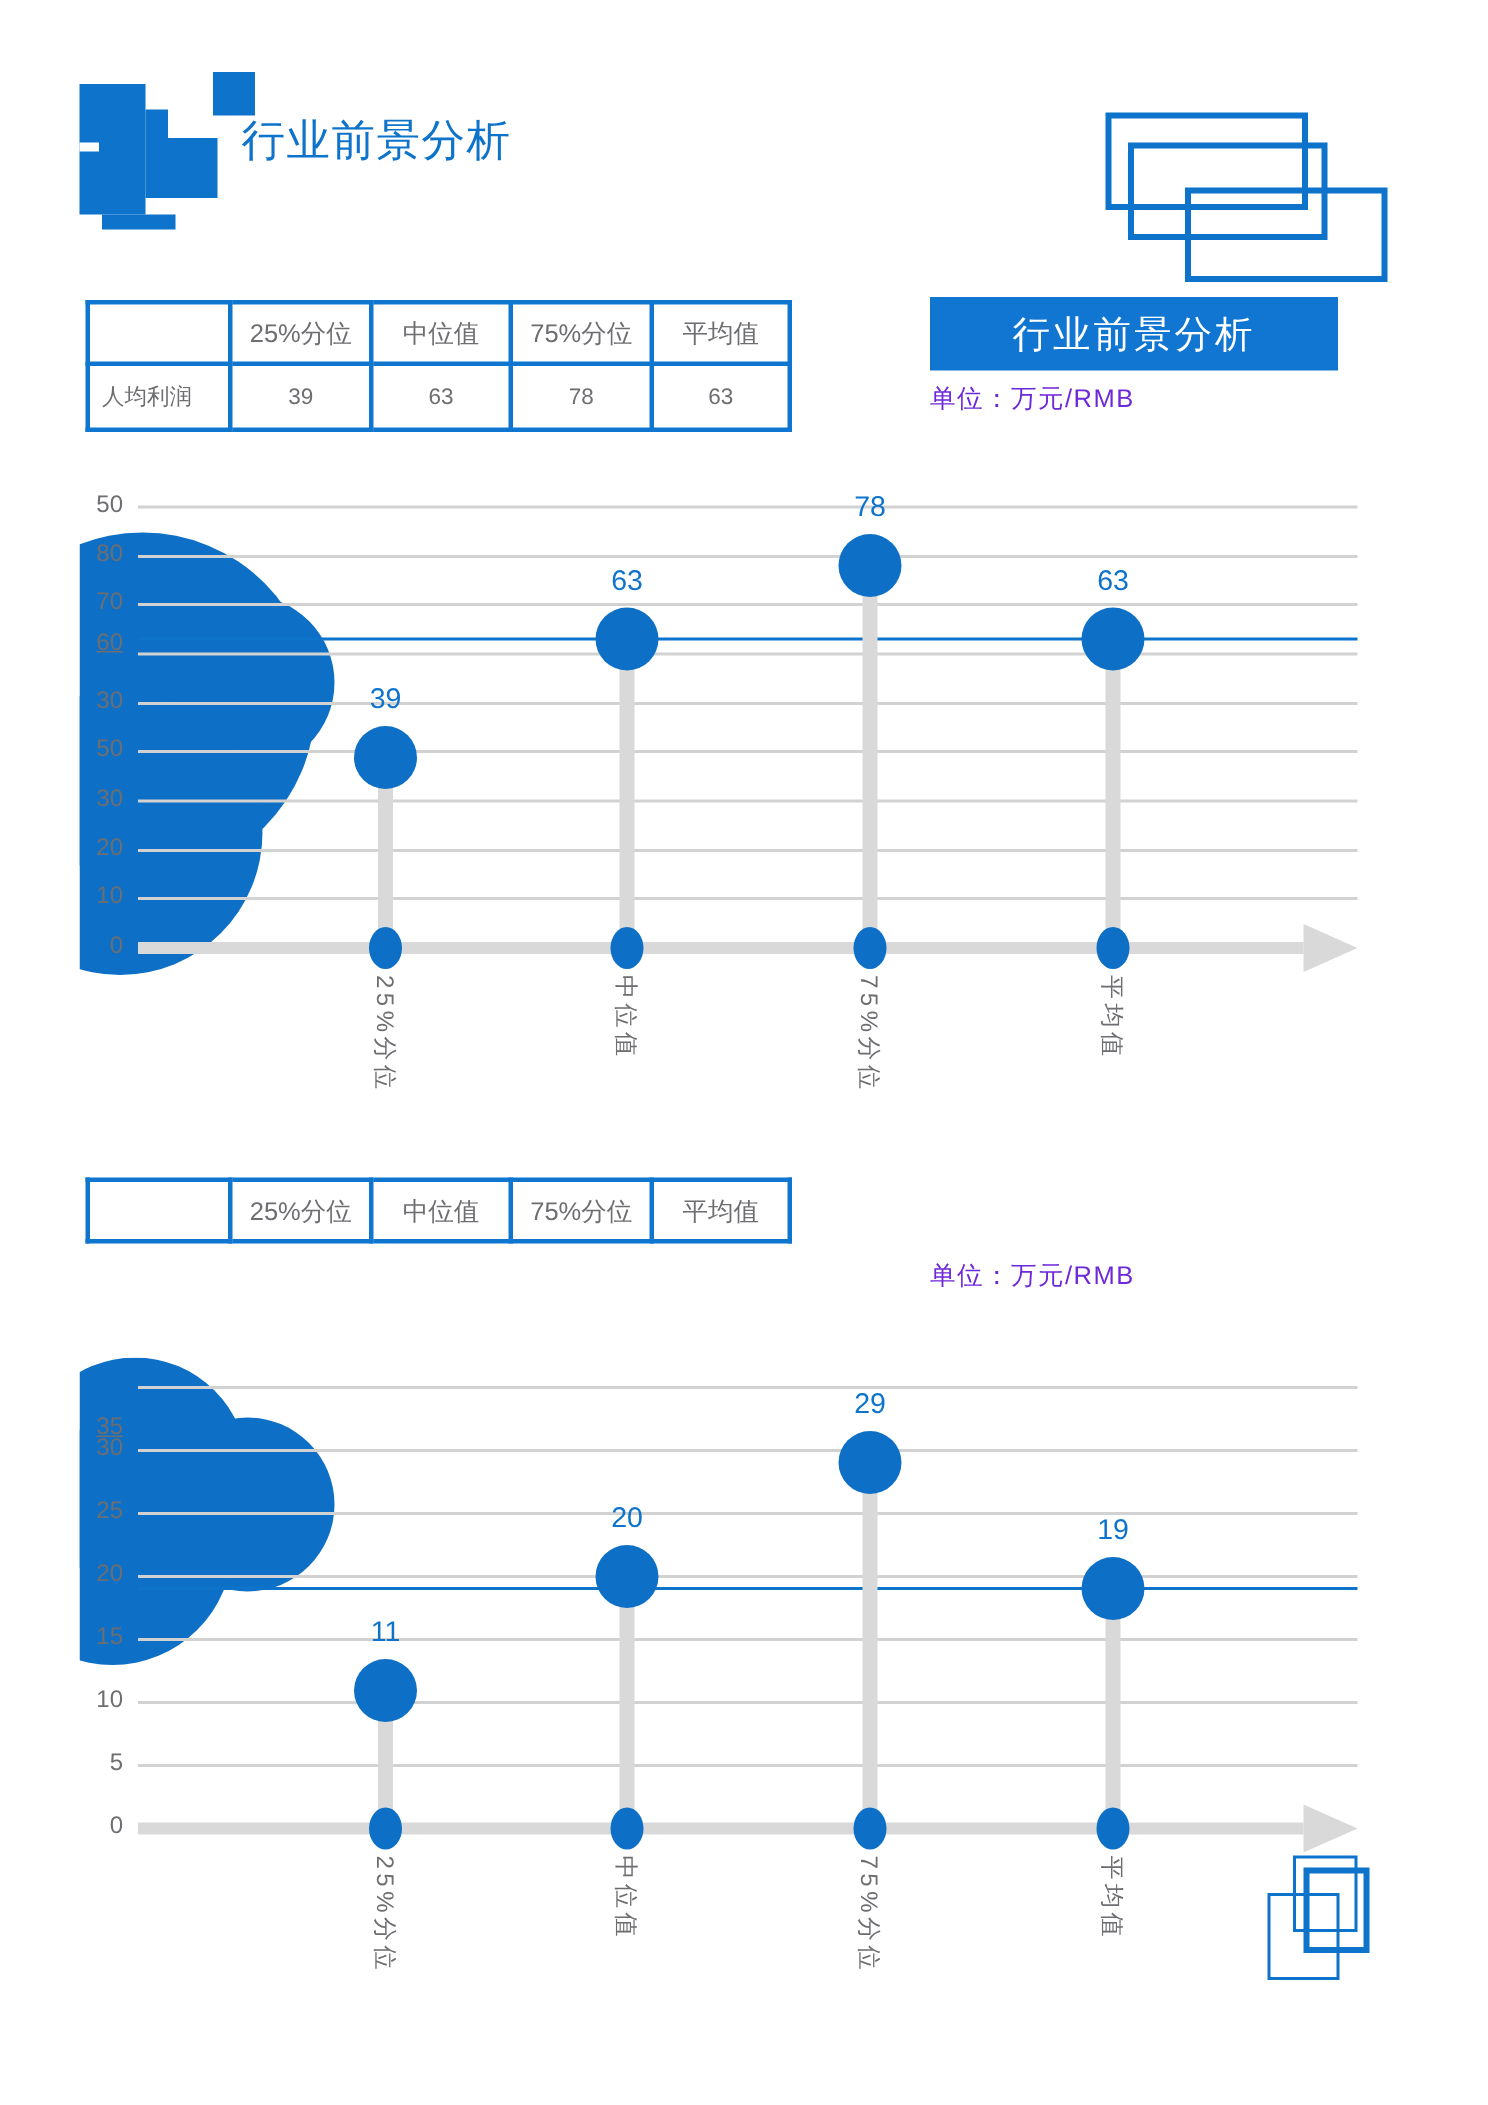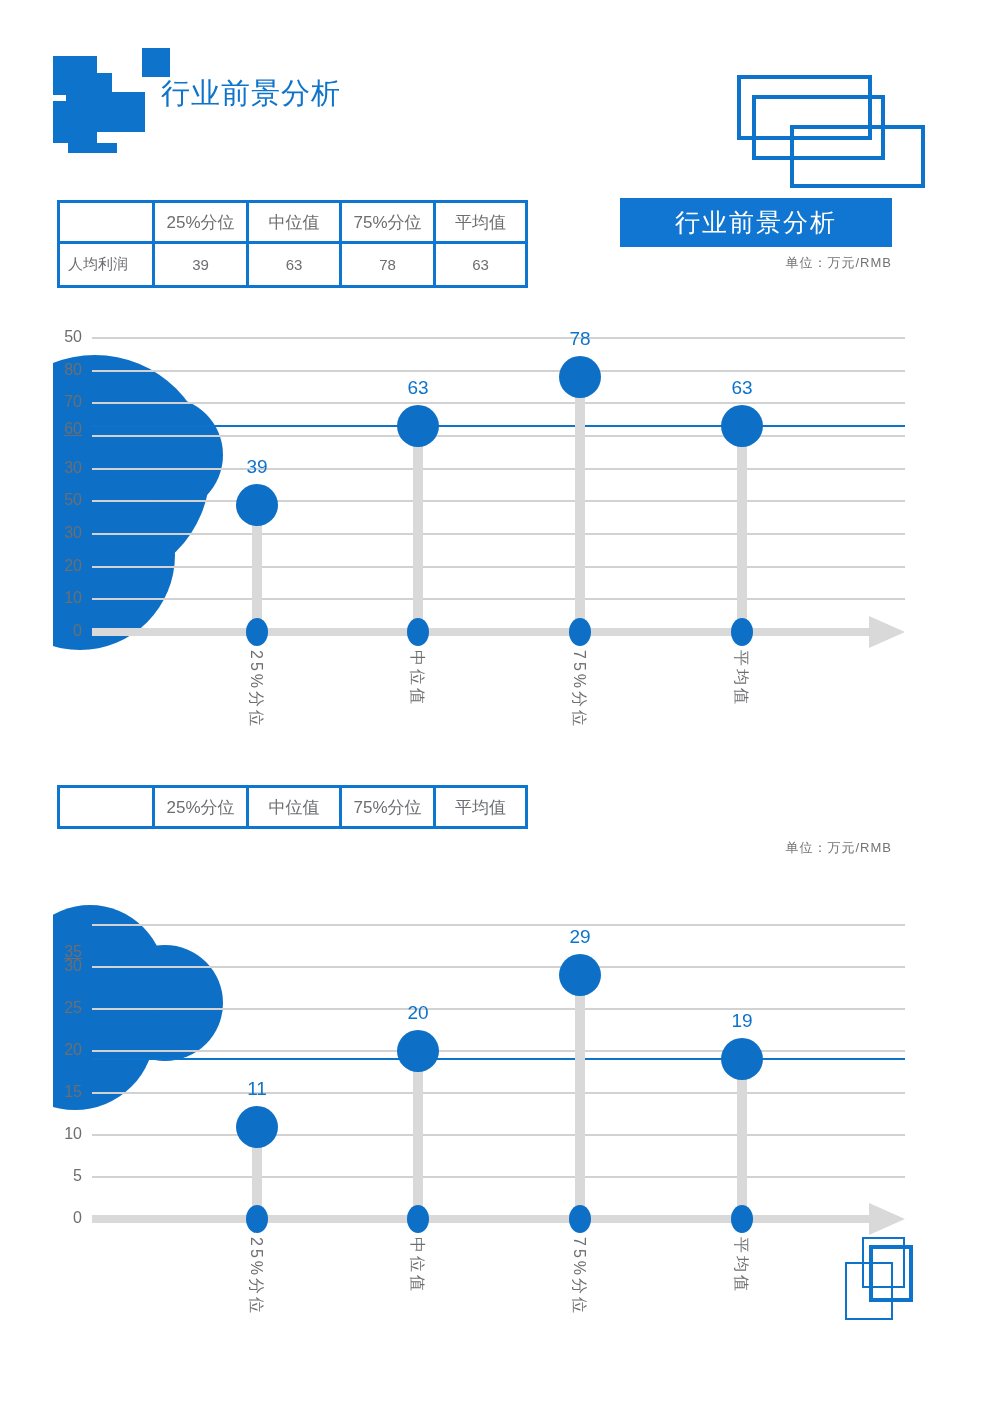--- a/index.html
+++ b/index.html
@@ -11,21 +11,21 @@
   
   .page-title{position:absolute;left:161px;top:74px;font-size:29px;font-weight:500;color:#0e73cb;letter-spacing:1px;}
   .mosaic-sq{position:absolute;background:#0e73cb;}
   .mosaic-notch{position:absolute;background:#ffffff;}
   .deco-rect{position:absolute;border:4px solid #0e73cb;background:transparent;}
   .deco-sq-thin{position:absolute;border:2px solid #0e73cb;background:transparent;}
   .deco-sq-thick{position:absolute;border:4px solid #0e73cb;background:transparent;}
   
   .banner{position:absolute;width:272px;height:49px;background:#1076d1;color:#ffffff;
     display:flex;align-items:center;justify-content:center;font-size:25px;letter-spacing:2px;}
-  .unit-label{position:absolute;width:272px;text-align:right;font-size:13px;color:#737373;letter-spacing:1px;}
+  .unit-label{position:absolute;width:272px;text-align:left;font-size:17px;color:#6d28d9;letter-spacing:1px;}
   
   table.data-table{position:absolute;left:57px;border-collapse:collapse;table-layout:fixed;}
   table.data-table td{border:3px solid #0f76d0;text-align:center;vertical-align:middle;
     color:#6d6e71;font-size:17px;padding:0;}
   table.data-table tr.hdr td{height:38px;}
   table.data-table tr.val td{height:41px;font-size:15px;}
   table.data-table td.rowlabel{text-align:left;padding-left:8px;font-size:17px;}
   
   .gridline{position:absolute;height:2px;background:#d2d2d2;}
   .avgline{position:absolute;height:2px;background:#0e73cb;}

